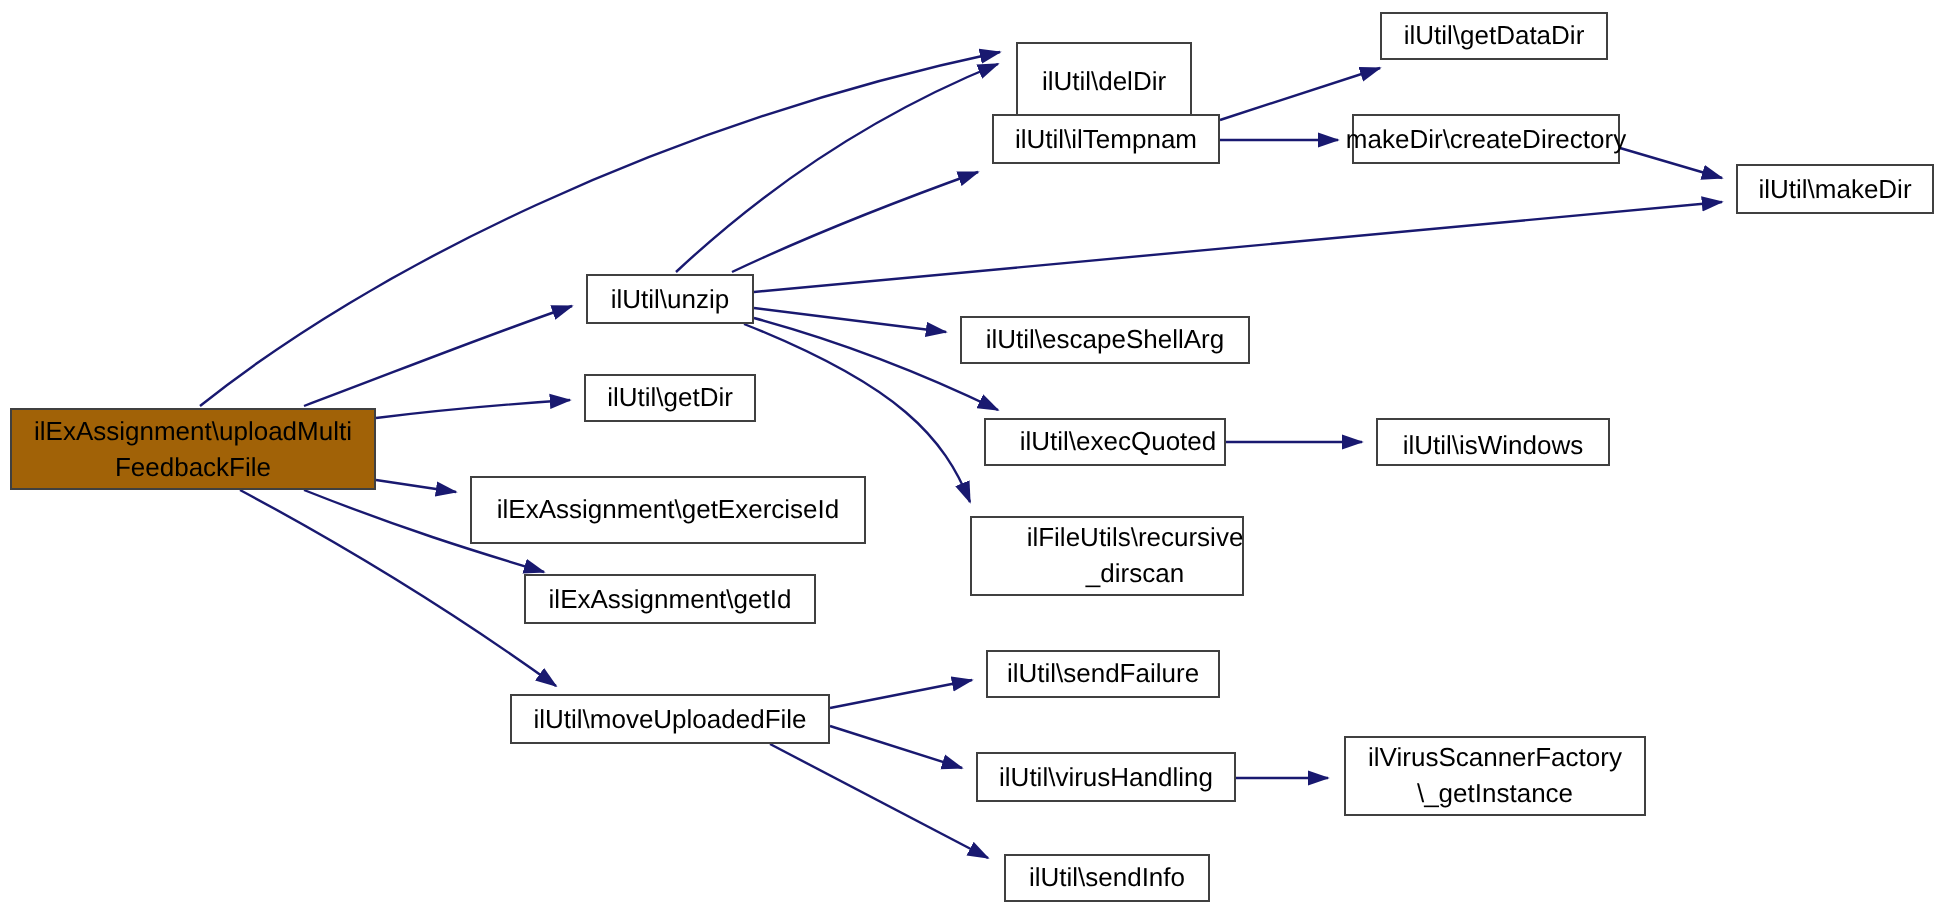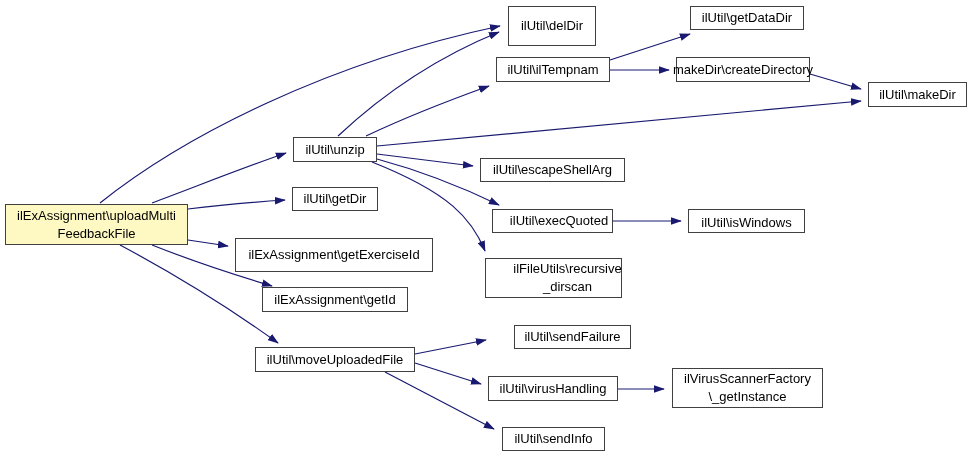--- a/index.html
+++ b/index.html
@@ -25,21 +25,21 @@
     flex-direction:column;
     align-items:center;
     justify-content:center;
     text-align:center;
     font-size:13px;
     line-height:1.35;
     white-space:nowrap;
     cursor:pointer;
   }
   .node.focus {
-    background:#fef9c3;
+    background:#a16207;
     cursor:default;
   }
   .node span { display:block; }
 </style>
 </head>
 <body>
 
 <div id="canvas">
   <svg id="edges" width="977" height="459" viewBox="0 0 977 459" xmlns="http://www.w3.org/2000/svg">
     <defs>
@@ -68,21 +68,21 @@
         <path d="M 415,363 L 481,384" stroke="#191970" stroke-width="1.2" marker-end="url(#arrow)"></path>
         <path d="M 385,372 L 494,429" stroke="#191970" stroke-width="1.2" marker-end="url(#arrow)"></path>
         <path d="M 618,389 L 664,389" stroke="#191970" stroke-width="1.2" marker-end="url(#arrow)"></path>
       </g>
   </svg>
   <div id="nodes">
       <div class="node focus" style="left: 5px; top: 204px; width: 183px; height: 41px;">
         <span>ilExAssignment\uploadMulti</span>
         <span>FeedbackFile</span>
       </div>
-      <div class="node" style="left: 508px; top: 6px; width: 88px; height: 40px;">
+      <div class="node" style="left: 508px; top: 21px; width: 88px; height: 40px;">
         <span>ilUtil\delDir</span>
       </div>
       <div class="node" style="left: 690px; top: 6px; width: 114px; height: 24px;">
         <span>ilUtil\getDataDir</span>
       </div>
       <div class="node" style="left: 496px; top: 57px; width: 114px; height: 25px; justify-content: center;">
         <span>ilUtil\ilTempnam</span>
       </div>
       <div class="node" style="left: 676px; top: 57px; width: 134px; height: 25px;">
         <span>makeDir\createDirectory</span>
@@ -111,21 +111,21 @@
       </div>
       <div class="node" style="left: 235px; top: 238px; width: 198px; height: 34px;">
         <span>ilExAssignment\getExerciseId</span>
       </div>
       <div class="node" style="left: 262px; top: 287px; width: 146px; height: 25px;">
         <span>ilExAssignment\getId</span>
       </div>
       <div class="node" style="left: 255px; top: 347px; width: 160px; height: 25px;">
         <span>ilUtil\moveUploadedFile</span>
       </div>
-      <div class="node" style="left: 514px; top: 325px; width: 117px; height: 24px;">
+      <div class="node" style="left: 493px; top: 325px; width: 117px; height: 24px;">
         <span>ilUtil\sendFailure</span>
       </div>
       <div class="node" style="left: 488px; top: 376px; width: 130px; height: 25px;">
         <span>ilUtil\virusHandling</span>
       </div>
       <div class="node" style="left: 672px; top: 368px; width: 151px; height: 40px;">
         <span>ilVirusScannerFactory</span>
         <span>\_getInstance</span>
       </div>
       <div class="node" style="left: 502px; top: 427px; width: 103px; height: 24px;">

